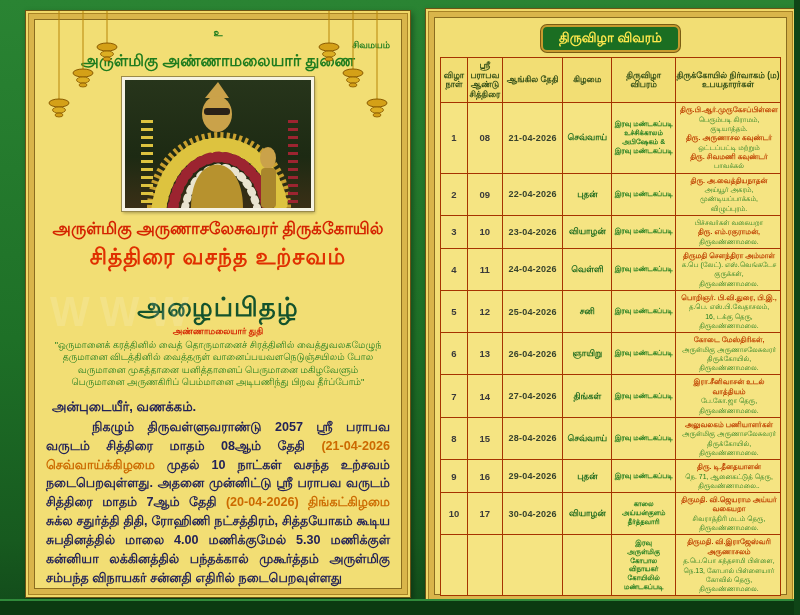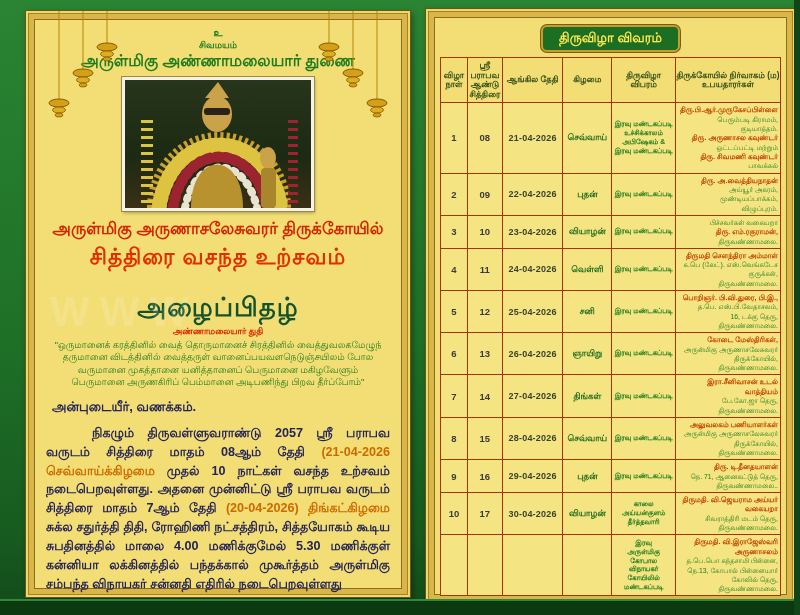--- a/index.html
+++ b/index.html
@@ -24,40 +24,40 @@
 
   .watermark{
     position:absolute;left:50px;top:288px;width:700px;text-align:left;
     font-size:42px;font-weight:bold;letter-spacing:10px;color:rgba(255,255,255,.14);
     pointer-events:none;z-index:5;
   }
 
   
   .invocation{ text-align:center;color:#1e7c1e;line-height:1.25;}
   .inv-u{font-size:10px;font-weight:bold;}
-  .inv-siva{font-size:9px;font-weight:bold;}
+  .inv-siva{font-size:9px;font-weight:bold;text-align:right;}
   .inv-thunai{font-size:16px;font-weight:bold;}
 
   .lamps{position:absolute;left:0;top:0;width:100%;height:130px;pointer-events:none;}
 
   .photo-frame{
     width:192px;height:134px;margin:6px auto 8px;background:#20301a;
     border:3px solid #f6f3e4;box-shadow:0 0 0 1px #9a8a4a, 1px 2px 3px rgba(0,0,0,.3);
   }
   .photo-frame svg{display:block;}
 
   .t-temple{ text-align:center;color:#d42300;font-weight:bold;font-size:16.5px;line-height:1.2;margin-top:2px;}
   .t-town  { text-align:center;color:#d42300;font-weight:bold;font-size:15px;}
   .t-fest  { text-align:center;color:#e03000;font-weight:bold;font-size:22px;margin-top:5px;letter-spacing:1px;}
   .t-invite{ text-align:center;color:#14532d;font-weight:bold;font-size:26px;margin-top:20px;letter-spacing:1px;}
 
   .hymn-title{text-align:center;color:#d42300;font-size:8.5px;font-weight:bold;}
   .hymn{ text-align:center;color:#1e7c1e;font-size:9.3px;line-height:1.35;margin-top:2px;}
 
-  .salutation{color:#232358;font-weight:bold;font-size:13px;margin:10px 0 8px 6px;}
+  .salutation{color:#232358;font-weight:bold;font-size:13px;margin:10px 0 2px 6px;}
   .body-par{
     color:#232358;font-size:12.6px;line-height:1.5;text-align:justify;
     text-indent:46px;font-weight:bold;
   }
   .closing-left{ text-align:center;color:#232358;font-weight:bold;font-size:13px;margin-top:12px;line-height:1.6;}
 
   .seg-d{color:#232358;}
   .seg-o{color:#cc6a00;}
   .seg-r{color:#bf4000;font-weight:bold;}
   .seg-g{color:#1e7c1e;font-weight:normal;}
@@ -74,21 +74,21 @@
     color:#2c4a14;font-size:8.3px;line-height:1.15;padding:3px 0;background:#f2de74;
   }
   th.small-hdr{font-size:5.8px;}
   th.donor-hdr{font-size:8.8px;}
   td{text-align:center;vertical-align:middle;padding:2px 2px;}
   .c-no{font-size:9.5px;color:#3a3a3a;font-weight:bold;}
   .c-td{font-size:9.5px;color:#3a3a3a;font-weight:bold;}
   .c-ed{font-size:9px;color:#37422c;font-weight:bold;letter-spacing:.2px;}
   .c-day{font-size:8.6px;color:#1e6b1e;font-weight:bold;}
   .c-det{font-size:6.8px;color:#1e7c1e;line-height:1.3;font-weight:bold;}
-  .c-don{font-size:7px;text-align:right;line-height:1.32;padding-left:4px;}
+  .c-don{font-size:7px;text-align:center;line-height:1.32;padding-left:4px;}
   .c-don .seg-r{font-size:7.2px;}
   .c-don .seg-g{font-size:6.9px;}
 
   .note{ text-align:center;color:#b22200;font-weight:bold;font-size:11.5px;line-height:1.55;margin-top:7px;}
 </style>
 </head>
 <body>
 
 <div class="canvas">
 

